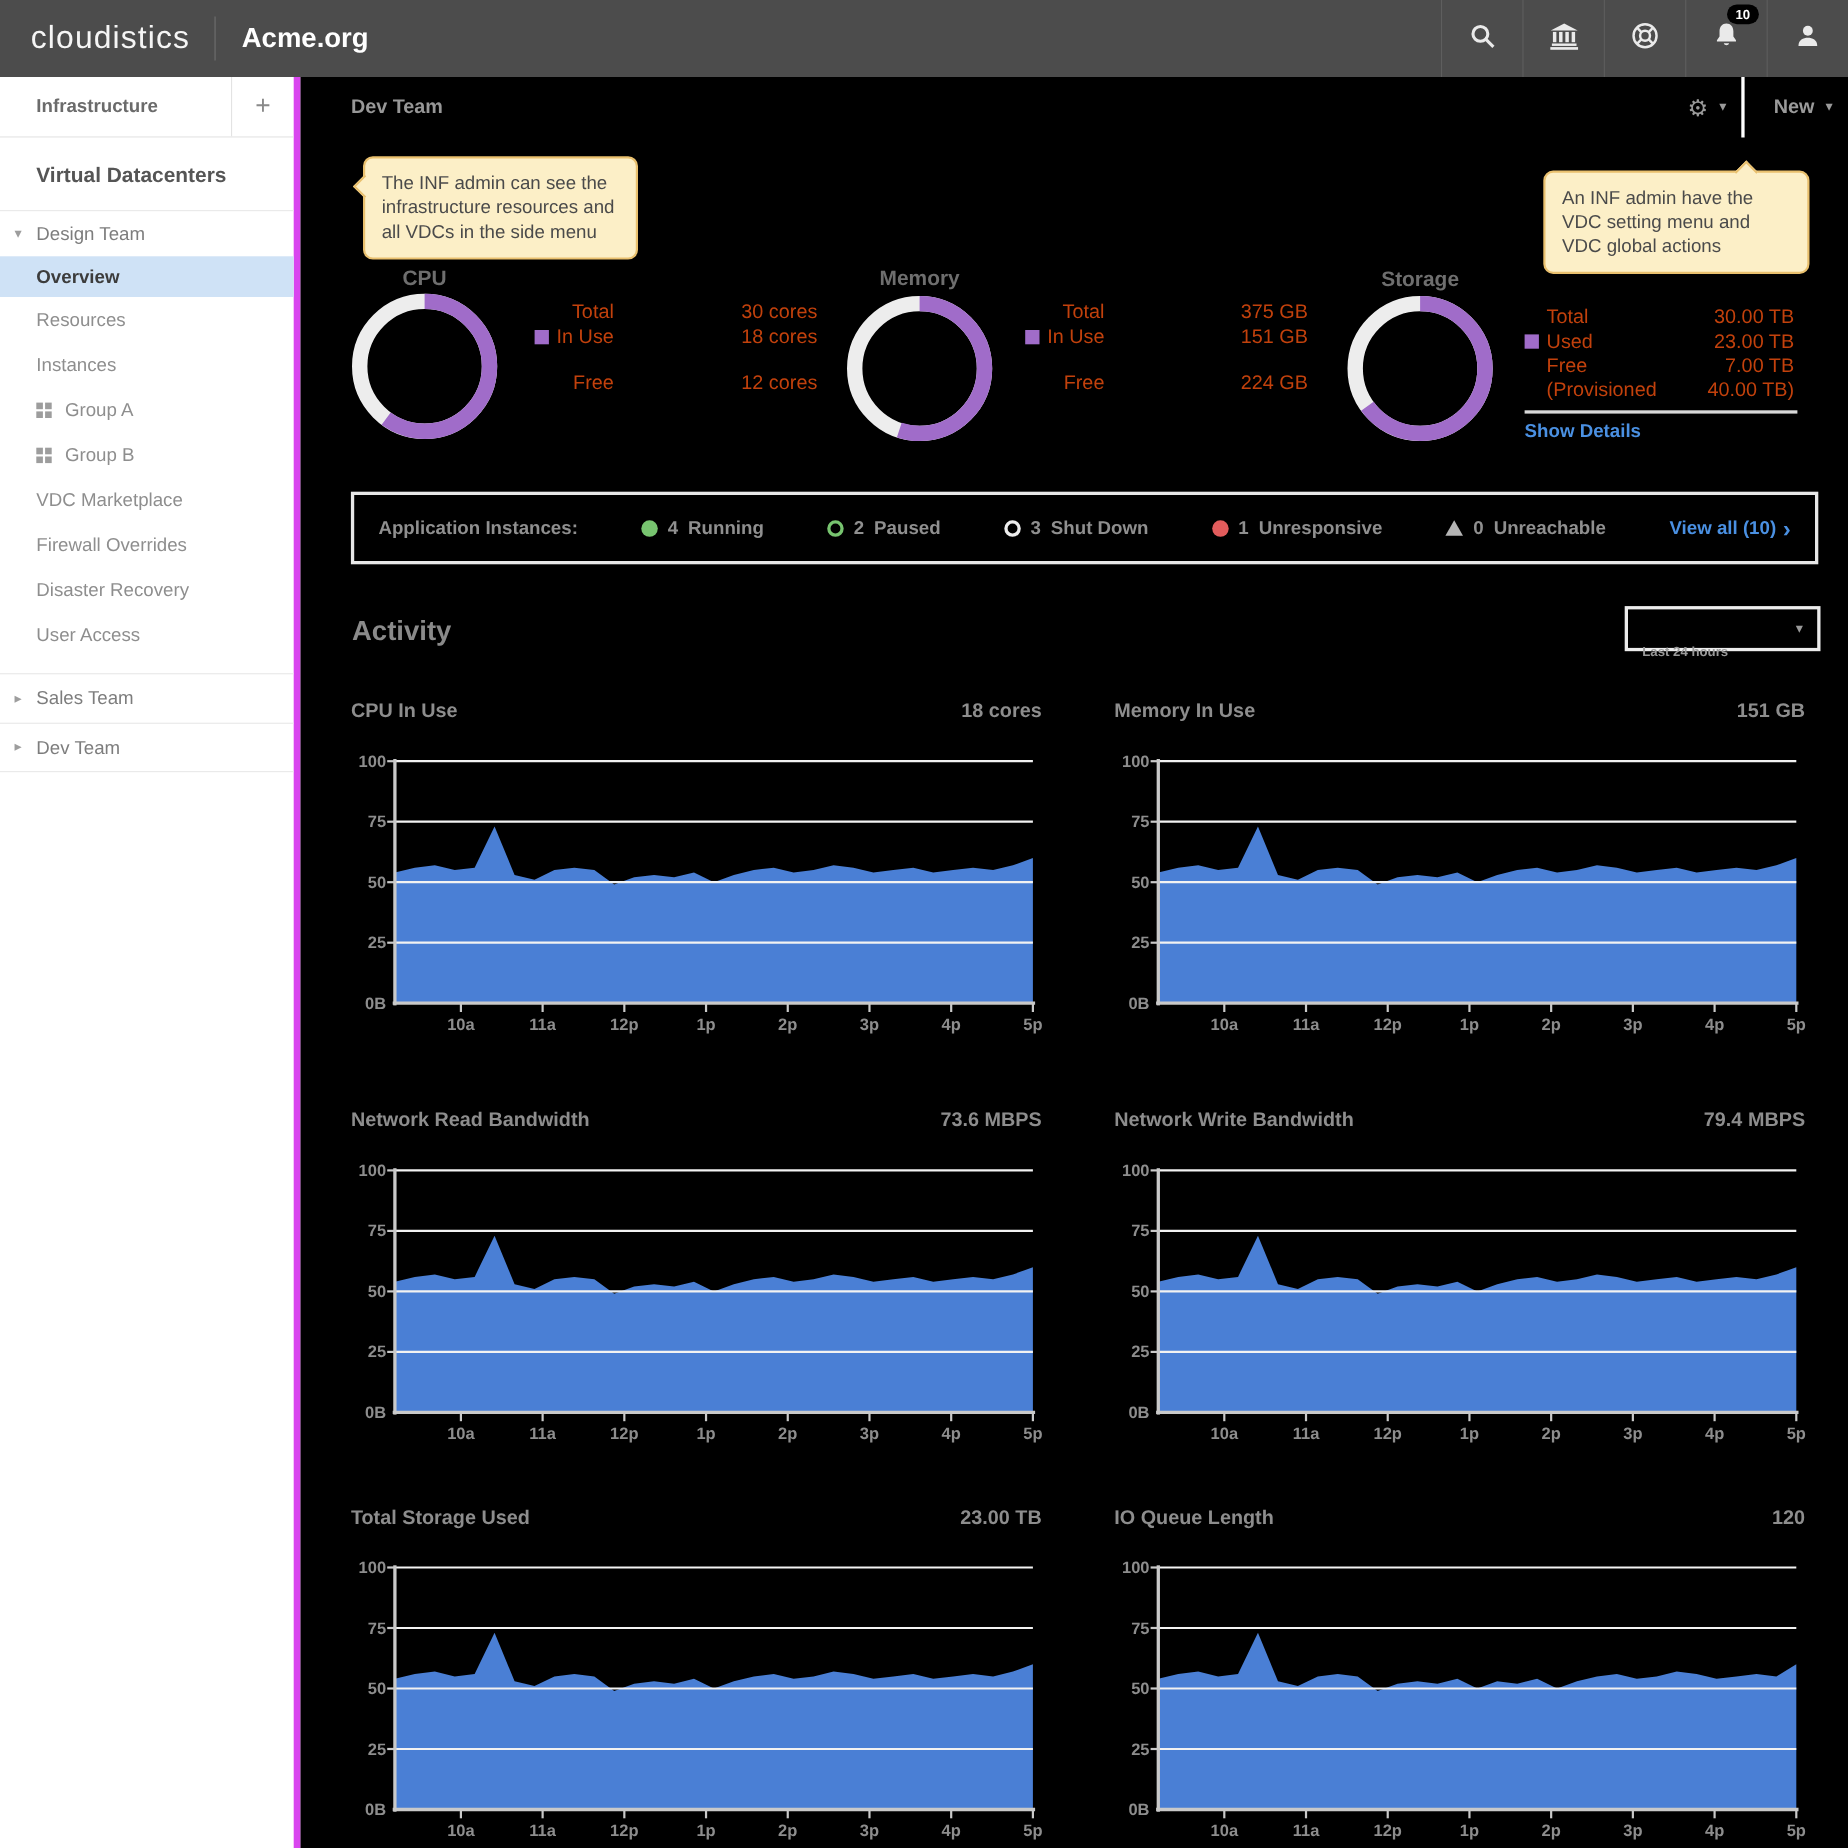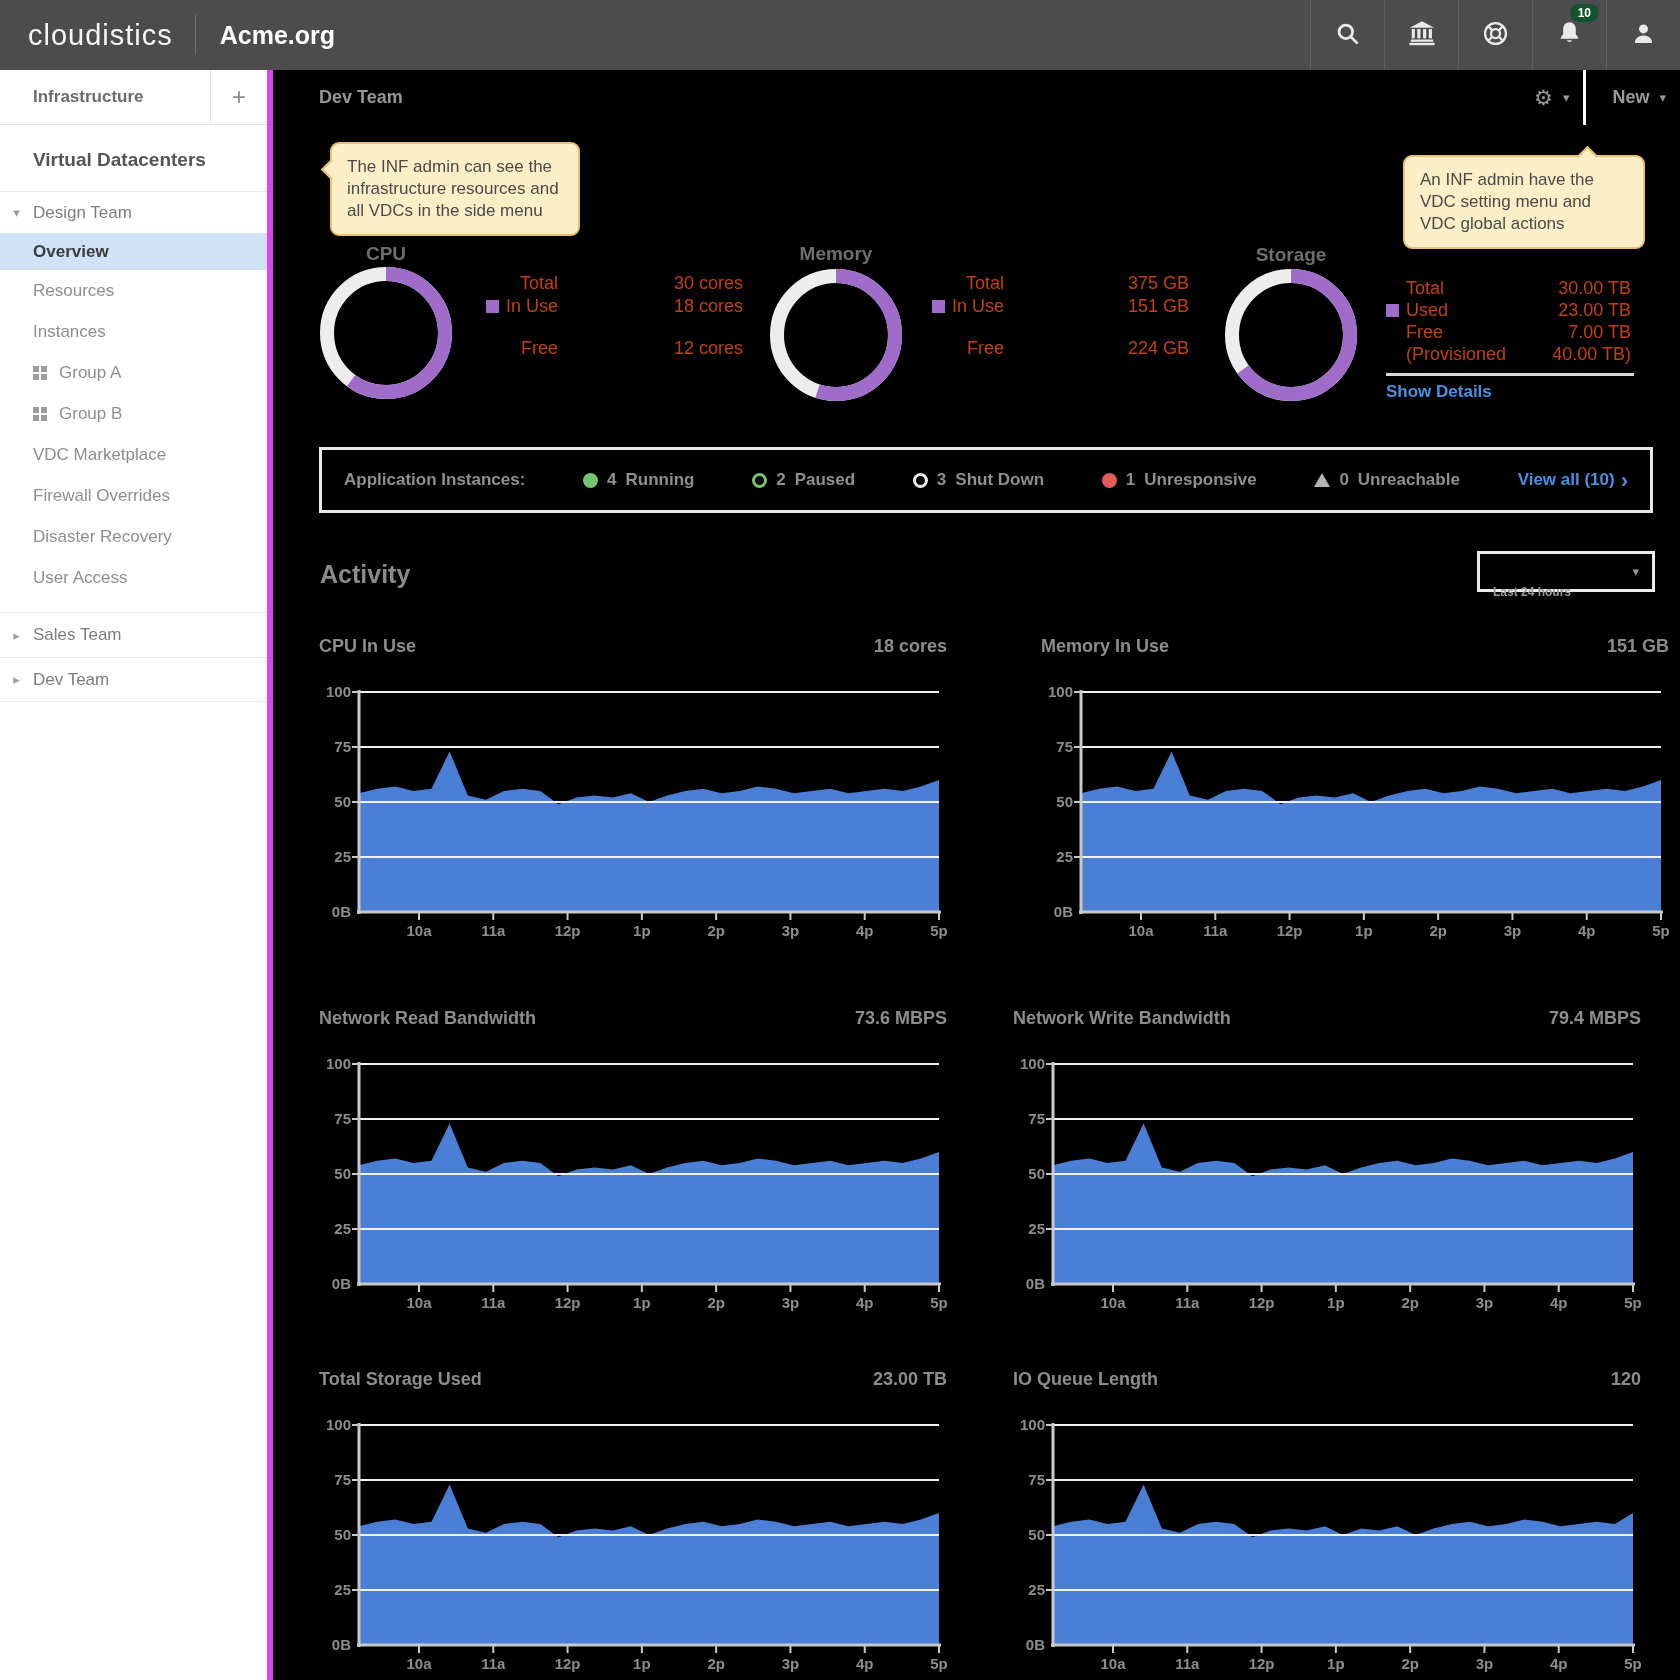--- a/index.html
+++ b/index.html
@@ -8,21 +8,21 @@
 
   
   .topbar { position:absolute; left:0; top:0; width:1680px; height:70px;
             background:#4c4c4c; display:flex; align-items:center; z-index:5; }
   .brand { padding-left:28px; font-size:29px; font-weight:300; letter-spacing:1px; color:#f5f5f5; }
   .brand-divider { width:1px; height:40px; background:#6f6f6f; margin:0 24px 0 22px; }
   .org { font-size:25px; font-weight:700; color:#fff; }
   .tb-spacer { flex:1; }
   .icon-cell { width:74px; height:70px; border-left:1px solid #5e5e5e;
                display:flex; align-items:center; justify-content:center; position:relative; cursor:pointer; }
-  .badge { position:absolute; top:4px; right:7px; background:#14532d; color:#fff;
+  .badge { position:absolute; top:4px; right:7px; background:#000000; color:#fff;
            font-size:12px; font-weight:700; border-radius:10px; padding:2px 8px; line-height:14px; }
 
   
   .sidebar { position:absolute; left:0; top:70px; width:273px; height:1610px;
              background:#fff; border-right:6px solid #d946ef; }
   .side-header { height:55px; border-bottom:1px solid #e3e3e3; display:flex; align-items:stretch; }
   .side-header-title { flex:1; padding-left:33px; display:flex; align-items:center;
                        font-size:17px; font-weight:700; color:#6b6b6b; }
   .side-add { width:57px; border-left:1px solid #e3e3e3; display:flex; align-items:center;
               justify-content:center; font-size:24px; color:#8a8a8a; cursor:pointer; }
@@ -409,21 +409,21 @@
           <line x1="397.14285714285717" y1="230" x2="397.14285714285717" y2="238" stroke="#c9c9c9" stroke-width="2"></line>
           <text x="397.14285714285717" y="254" text-anchor="middle">2p</text>
           <line x1="471.42857142857144" y1="230" x2="471.42857142857144" y2="238" stroke="#c9c9c9" stroke-width="2"></line>
           <text x="471.42857142857144" y="254" text-anchor="middle">3p</text>
           <line x1="545.7142857142858" y1="230" x2="545.7142857142858" y2="238" stroke="#c9c9c9" stroke-width="2"></line>
           <text x="545.7142857142858" y="254" text-anchor="middle">4p</text>
           <line x1="620" y1="230" x2="620" y2="238" stroke="#c9c9c9" stroke-width="2"></line>
           <text x="620" y="254" text-anchor="middle">5p</text>
         </svg>
       </div>
-      <div class="chart-card" style="left: 739px; top: 566px; margin-left: 28px;">
+      <div class="chart-card" style="left: 739px; top: 566px;">
         <div class="chart-head">
           <span class="chart-title">Memory In Use</span>
           <span class="chart-value">151 GB</span>
         </div>
         <svg class="chart-plot" width="628" height="258" viewBox="0 0 628 258">
           <path d="M40,230 L40.0,111.2 L58.1,106.8 L76.3,104.6 L94.4,109.0 L112.5,106.8 L130.6,69.4 L148.8,113.4 L166.9,117.8 L185.0,109.0 L203.1,106.8 L221.3,109.0 L239.4,122.2 L257.5,115.6 L275.6,113.4 L293.8,115.6 L311.9,111.2 L330.0,120.0 L348.1,113.4 L366.3,109.0 L384.4,106.8 L402.5,111.2 L420.6,109.0 L438.8,104.6 L456.9,106.8 L475.0,111.2 L493.1,109.0 L511.3,106.8 L529.4,111.2 L547.5,109.0 L565.6,106.8 L583.8,109.0 L601.9,104.6 L620.0,98.0 L620,230 Z" fill="#4a7fd5"></path>
           <line x1="40" y1="10" x2="620" y2="10" stroke="#f2f2f2" stroke-width="2"></line>
           <line x1="40" y1="65" x2="620" y2="65" stroke="#f2f2f2" stroke-width="2"></line>
           <line x1="40" y1="120" x2="620" y2="120" stroke="#f2f2f2" stroke-width="2"></line>
           <line x1="40" y1="175" x2="620" y2="175" stroke="#f2f2f2" stroke-width="2"></line>

